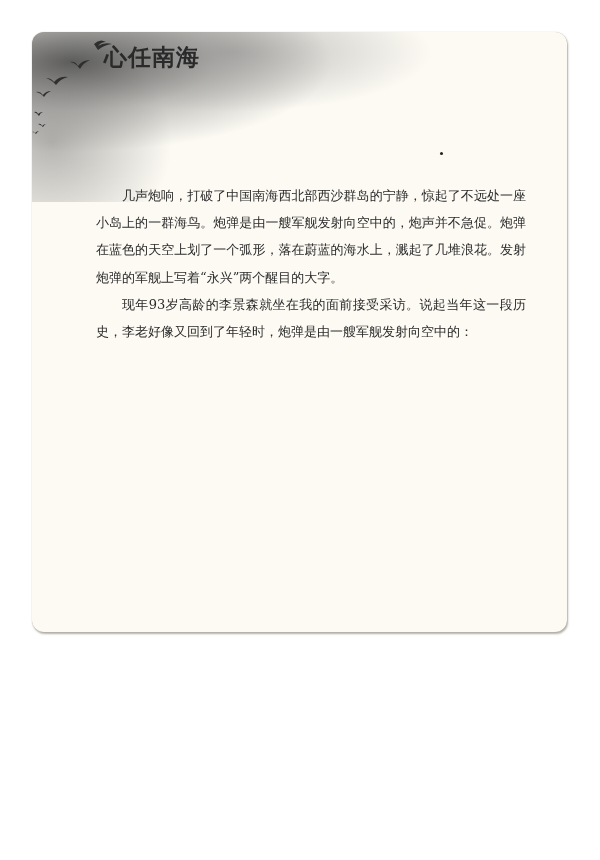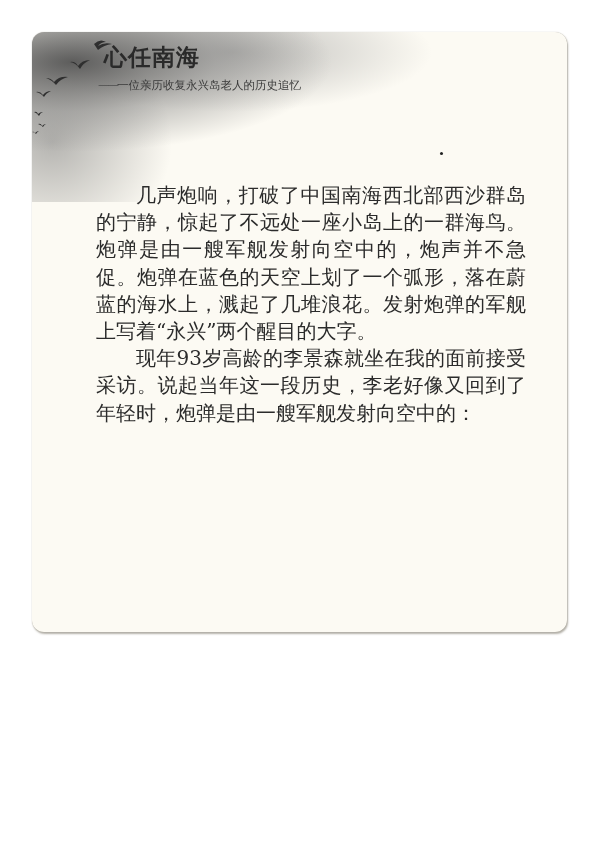--- a/index.html
+++ b/index.html
@@ -47,21 +47,21 @@
       margin: 0; font-weight: normal;
     }
     .dot {
       position: absolute; left: 408px; top: 120px;
       width: 3px; height: 3px; border-radius: 50%;
       background: #222;
     }
     .body-text {
       position: absolute; left: 64px; top: 150px;
       width: 430px;
-      font-size: 20px; line-height: 27.2px;
+      font-size: 13px; line-height: 27.2px;
       color: #2b2b2b;
       text-align: justify;
     }
     .body-text p { margin: 0; text-indent: 2em; }
     .page-number {
       position: absolute; left: 66px; top: 748px;
       font-size: 12px; color: #333;
     }
   </style>
 </head>
@@ -76,23 +76,20 @@
       <path d="M38 30 q5 -1 8 4 q4 -6 12 -6 q-7 3 -10 9 q-4 -6 -10 -7 z"></path>
       <path d="M14 46 q5 0 8 4 q5 -6 14 -5 q-8 2 -12 8 q-4 -5 -10 -7 z"></path>
       <path d="M4 60 q4 -1 7 3 q3 -4 8 -4 q-5 2 -7 6 q-3 -4 -8 -5 z"></path>
       <path d="M2 80 q3 -1 4 2 q2 -2 5 -2 q-3 1 -4 4 q-2 -3 -5 -4 z"></path>
       <path d="M6 92 q3 -1 4 2 q2 -2 4 -2 q-2 1 -3 3 q-2 -2 -5 -3 z"></path>
       <path d="M0 100 q2 -1 3 1 q2 -2 4 -2 q-2 1 -3 3 q-1 -2 -4 -2 z"></path>
     </g>
   </svg>
 
   <div class="brand">心任南海</div>
-  <div class="tagline">
-    <span class="dash">——</span><span>一位亲历收复永兴岛老人的历史追忆</span>
-  </div>
 
   <div class="dot"></div>
 
   <div class="body-text">
     <p>几声炮响，打破了中国南海西北部西沙群岛的宁静，惊起了不远处一座小岛上的一群海鸟。炮弹是由一艘军舰发射向空中的，炮声并不急促。炮弹在蓝色的天空上划了一个弧形，落在蔚蓝的海水上，溅起了几堆浪花。发射炮弹的军舰上写着“永兴”两个醒目的大字。</p>
     <p>现年93岁高龄的李景森就坐在我的面前接受采访。说起当年这一段历史，李老好像又回到了年轻时，炮弹是由一艘军舰发射向空中的：</p>
   </div>
 
   <div class="page-number">- 2 -</div>
 </div>

